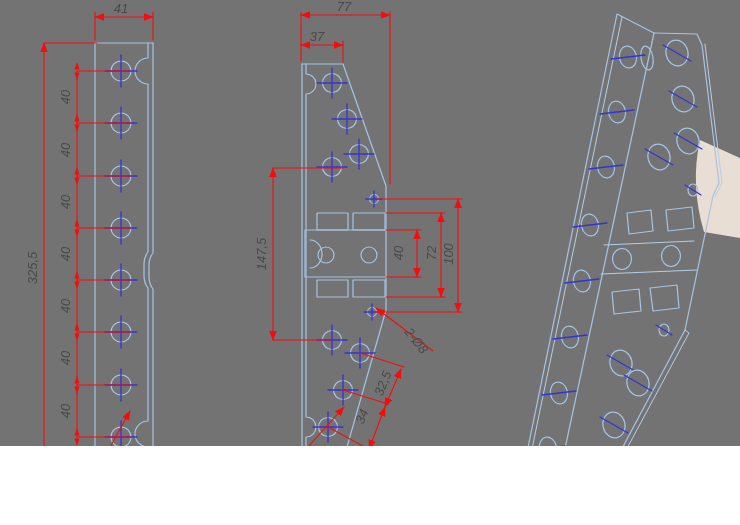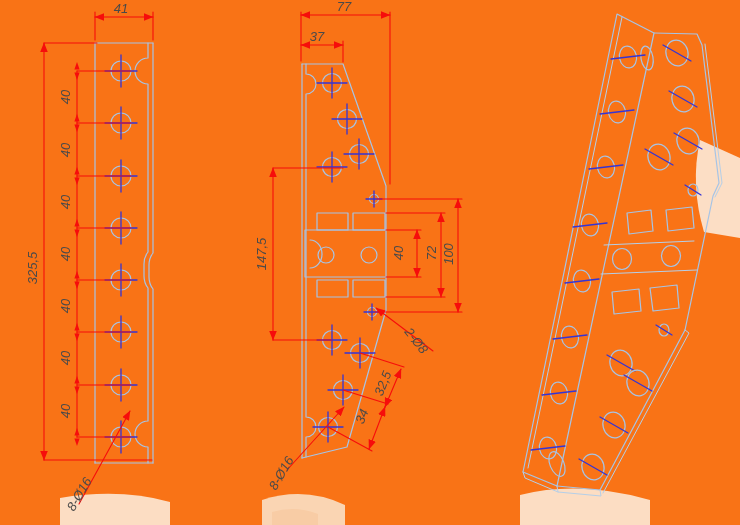--- a/index.html
+++ b/index.html
@@ -1,16 +1,16 @@
 <!DOCTYPE html>
 <html><head>
 <meta charset="utf-8">
 <style>
   html,body{margin:0;padding:0;background:#ffffff;}
-  .stage{position:relative;width:740px;height:525px;background:#f97316;overflow:hidden;
+  .stage{position:relative;width:740px;height:446px;background:#737373;overflow:hidden;
          font-family:"Liberation Sans",sans-serif;}
   svg{display:block;}
   .pl{stroke:#a6c4e6;fill:none;stroke-width:1.2;stroke-linecap:round;stroke-linejoin:round;}
   .pl2{stroke:#b4cfe9;fill:none;stroke-width:1;stroke-linecap:round;}
   .cl{stroke:#3434d6;fill:none;stroke-width:1.3;stroke-linecap:round;}
   .rd{stroke:#f60d0b;fill:none;stroke-width:1.1;stroke-linecap:round;}
   .tick{fill:#f60d0b;}
   .dimtext{font:italic 13px "Liberation Sans",sans-serif;fill:#4a4a4a;}
   .wm{stroke:none;}
 </style>

